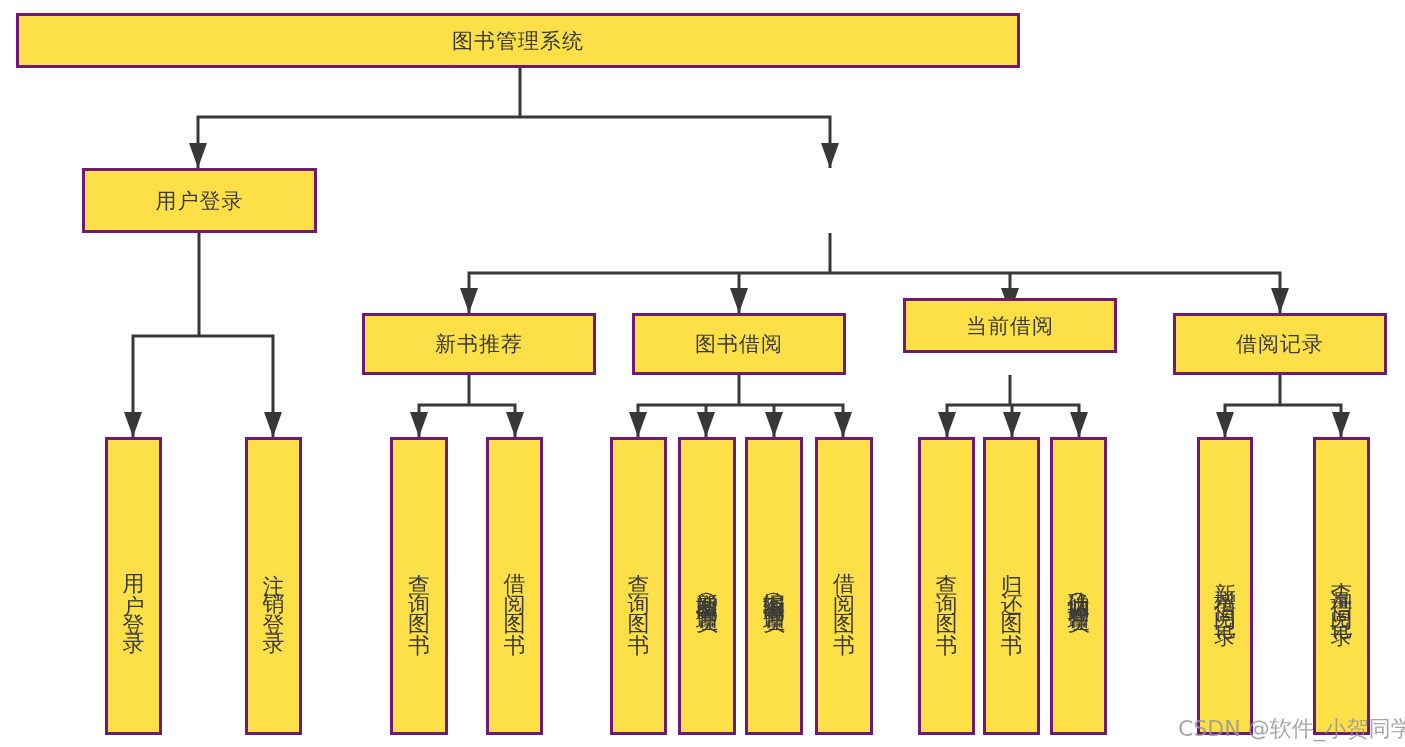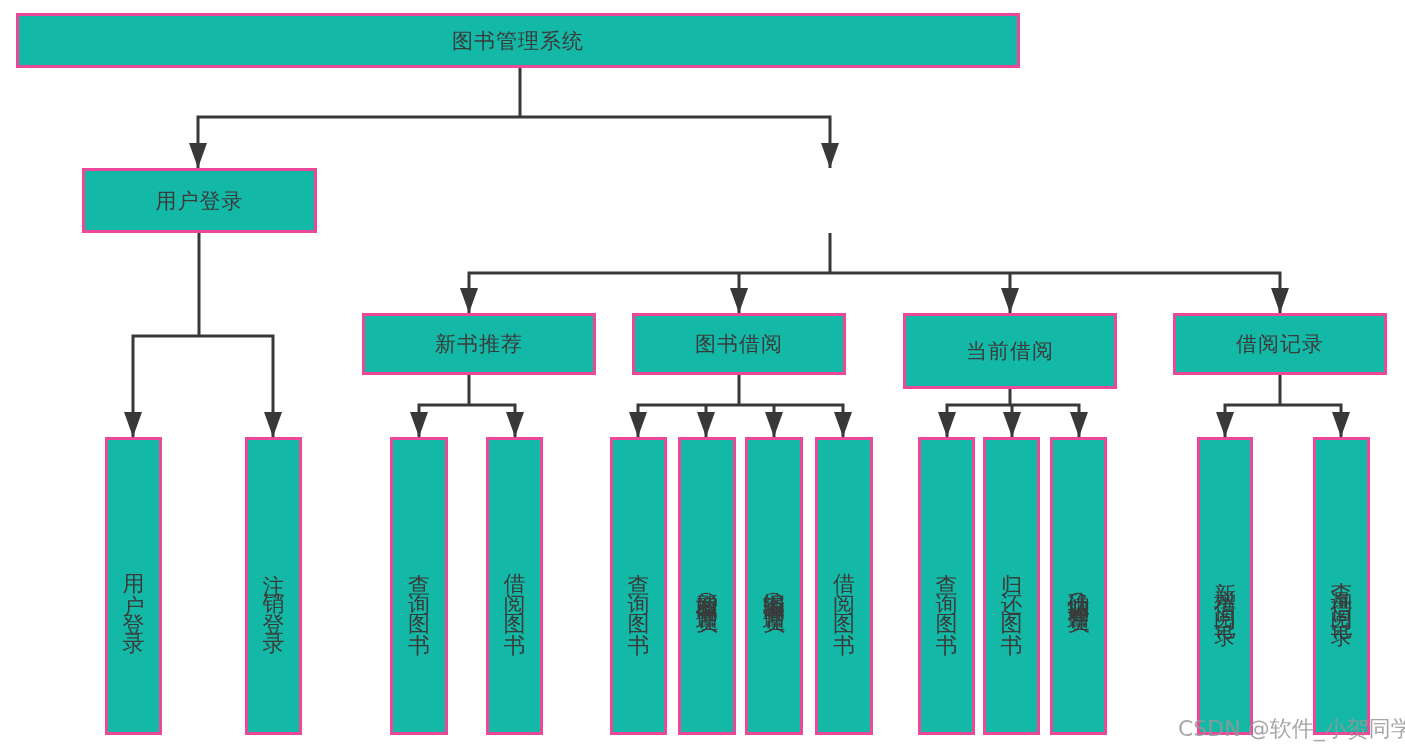--- a/index.html
+++ b/index.html
@@ -12,22 +12,22 @@
     overflow: hidden;
   }
   .connectors {
     position: absolute;
     left: 0; top: 0;
     width: 1405px; height: 747px;
     z-index: 1;
   }
   .box {
     position: absolute;
-    background: #14b8a6;
-    border: 3px solid #ec4899;
+    background: #fde047;
+    border: 3px solid #701a75;
     box-sizing: border-box;
     display: flex;
     align-items: center;
     justify-content: center;
     color: #3a3a3a;
     z-index: 2;
   }
   .hlabel {
     font-size: 21px;
     letter-spacing: 1px;
@@ -105,21 +105,21 @@
   <div class="box" style="left:82px; top:168px; width:235px; height:65px;">
     <span class="hlabel">用户登录</span>
   </div>
 
   <div class="box" style="left:362px; top:313px; width:234px; height:62px;">
     <span class="hlabel">新书推荐</span>
   </div>
   <div class="box" style="left:632px; top:313px; width:214px; height:62px;">
     <span class="hlabel">图书借阅</span>
   </div>
-  <div class="box" style="left:903px; top:313px; width:214px; height:76px;">
+  <div class="box" style="left:903px; top:298px; width:214px; height:55px;">
     <span class="hlabel">当前借阅</span>
   </div>
   <div class="box" style="left:1173px; top:313px; width:214px; height:62px;">
     <span class="hlabel">借阅记录</span>
   </div>
 
   <div class="box" style="left:105px; top:437px; width:57px; height:298px;">
     <span class="vtext ls-wide">用户登录</span>
   </div>
   <div class="box" style="left:245px; top:437px; width:57px; height:298px;">

